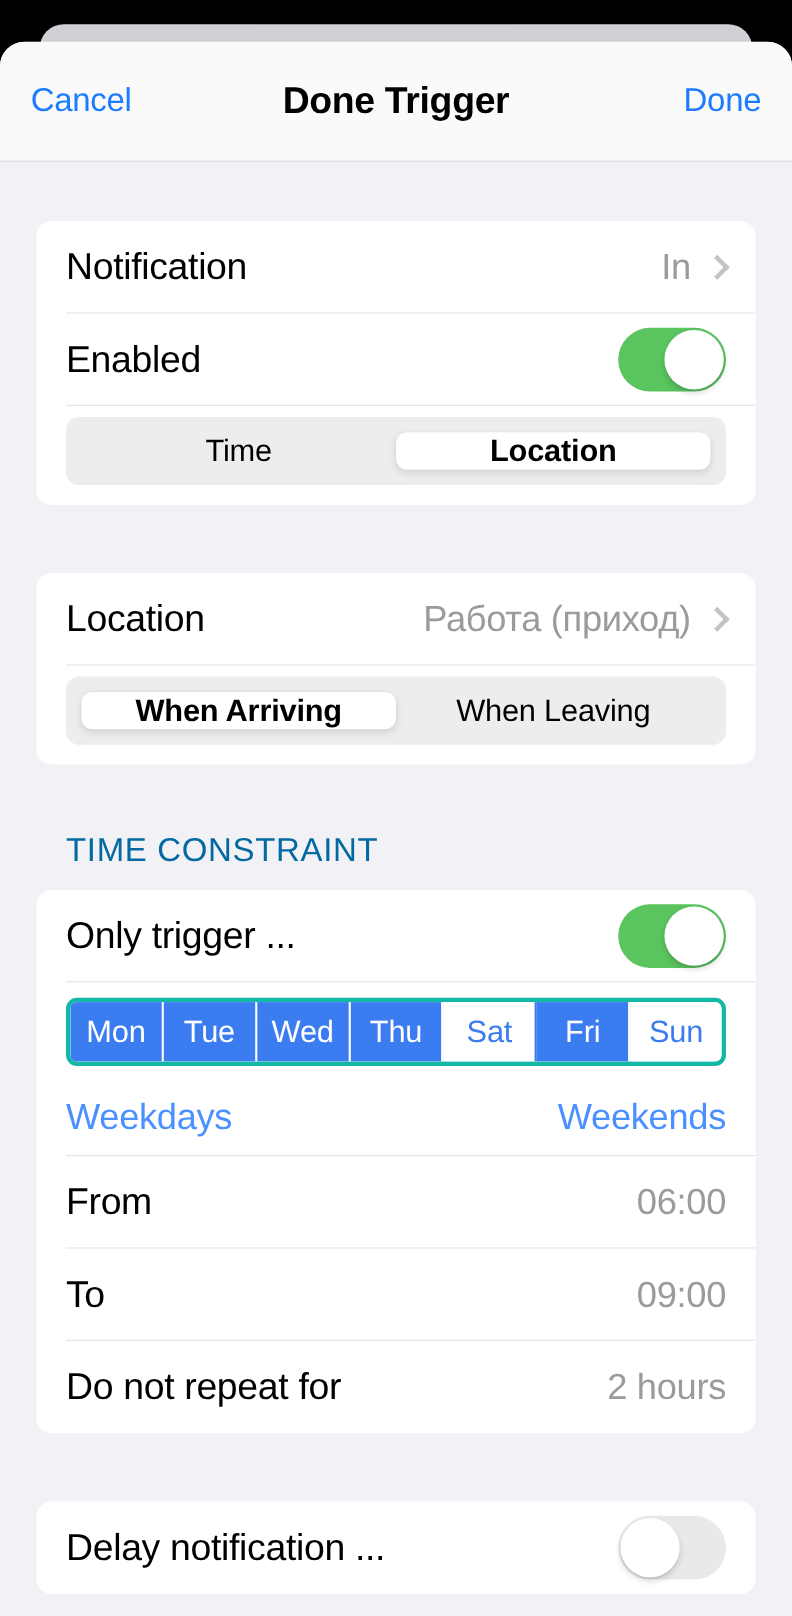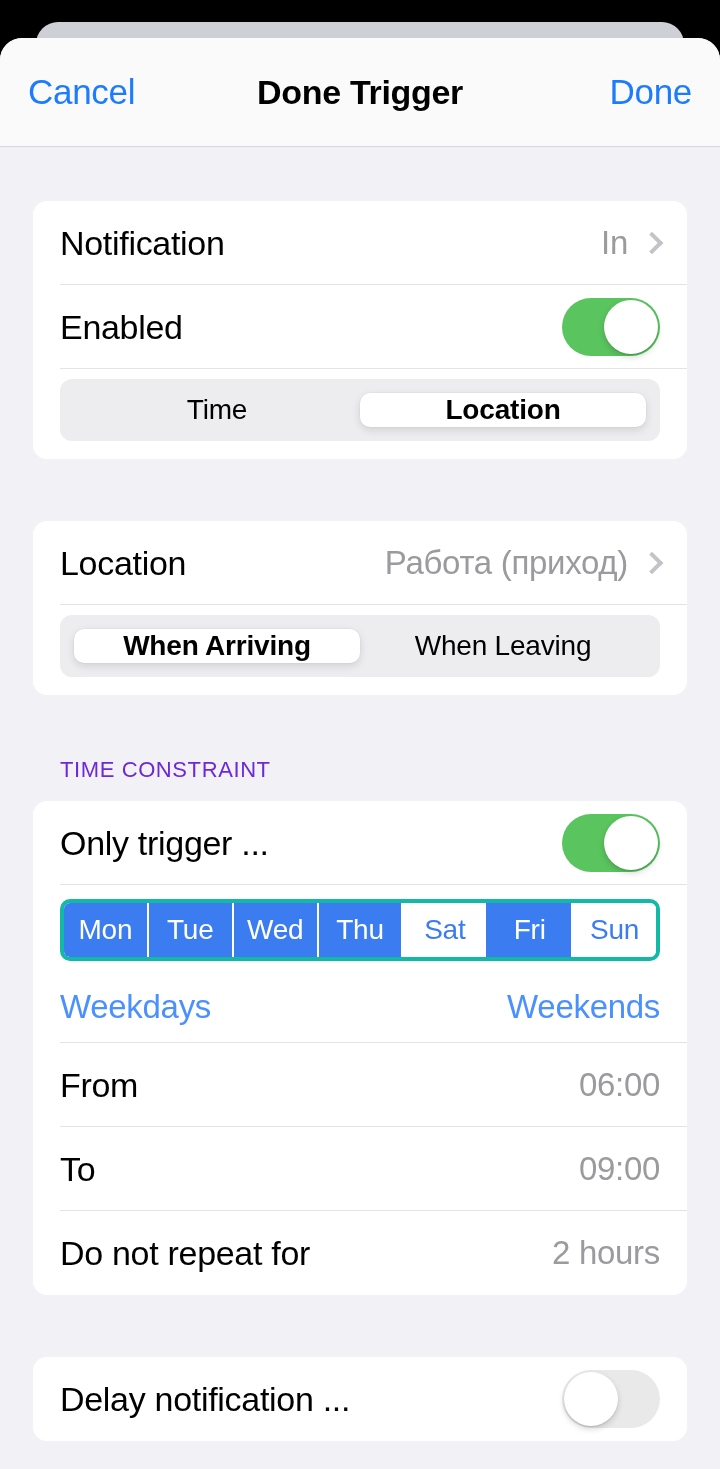--- a/index.html
+++ b/index.html
@@ -48,21 +48,21 @@
     position: relative;
     height: 109px;
     background: #fafafa;
     border-bottom: 1px solid #d8d8dc;
     display: flex;
     align-items: center;
     justify-content: space-between;
     padding: 0 28px;
   }
   .nav-btn {
-    font-size: 35px;
+    font-size: 30px;
     color: #1d7bff;
     letter-spacing: -0.3px;
     white-space: nowrap;
     cursor: pointer;
   }
   .nav-title {
     position: absolute;
     left: 0; right: 0;
     text-align: center;
     font-size: 34px;
@@ -176,22 +176,22 @@
     cursor: pointer;
   }
   .seg.selected {
     background: #ffffff;
     font-weight: bold;
     box-shadow: 0 3px 8px rgba(0,0,0,0.12), 0 0 0 0.5px rgba(0,0,0,0.04);
   }
 
   
   .section-header {
-    font-size: 22px;
-    color: #6d28d9;
+    font-size: 30px;
+    color: #0369a1;
     letter-spacing: 0.6px;
     padding: 0 0 18px 60px;
   }
 
   
   .days-wrap {
     padding: 14px 27px 10px 27px;
   }
   .days {
     display: flex;

